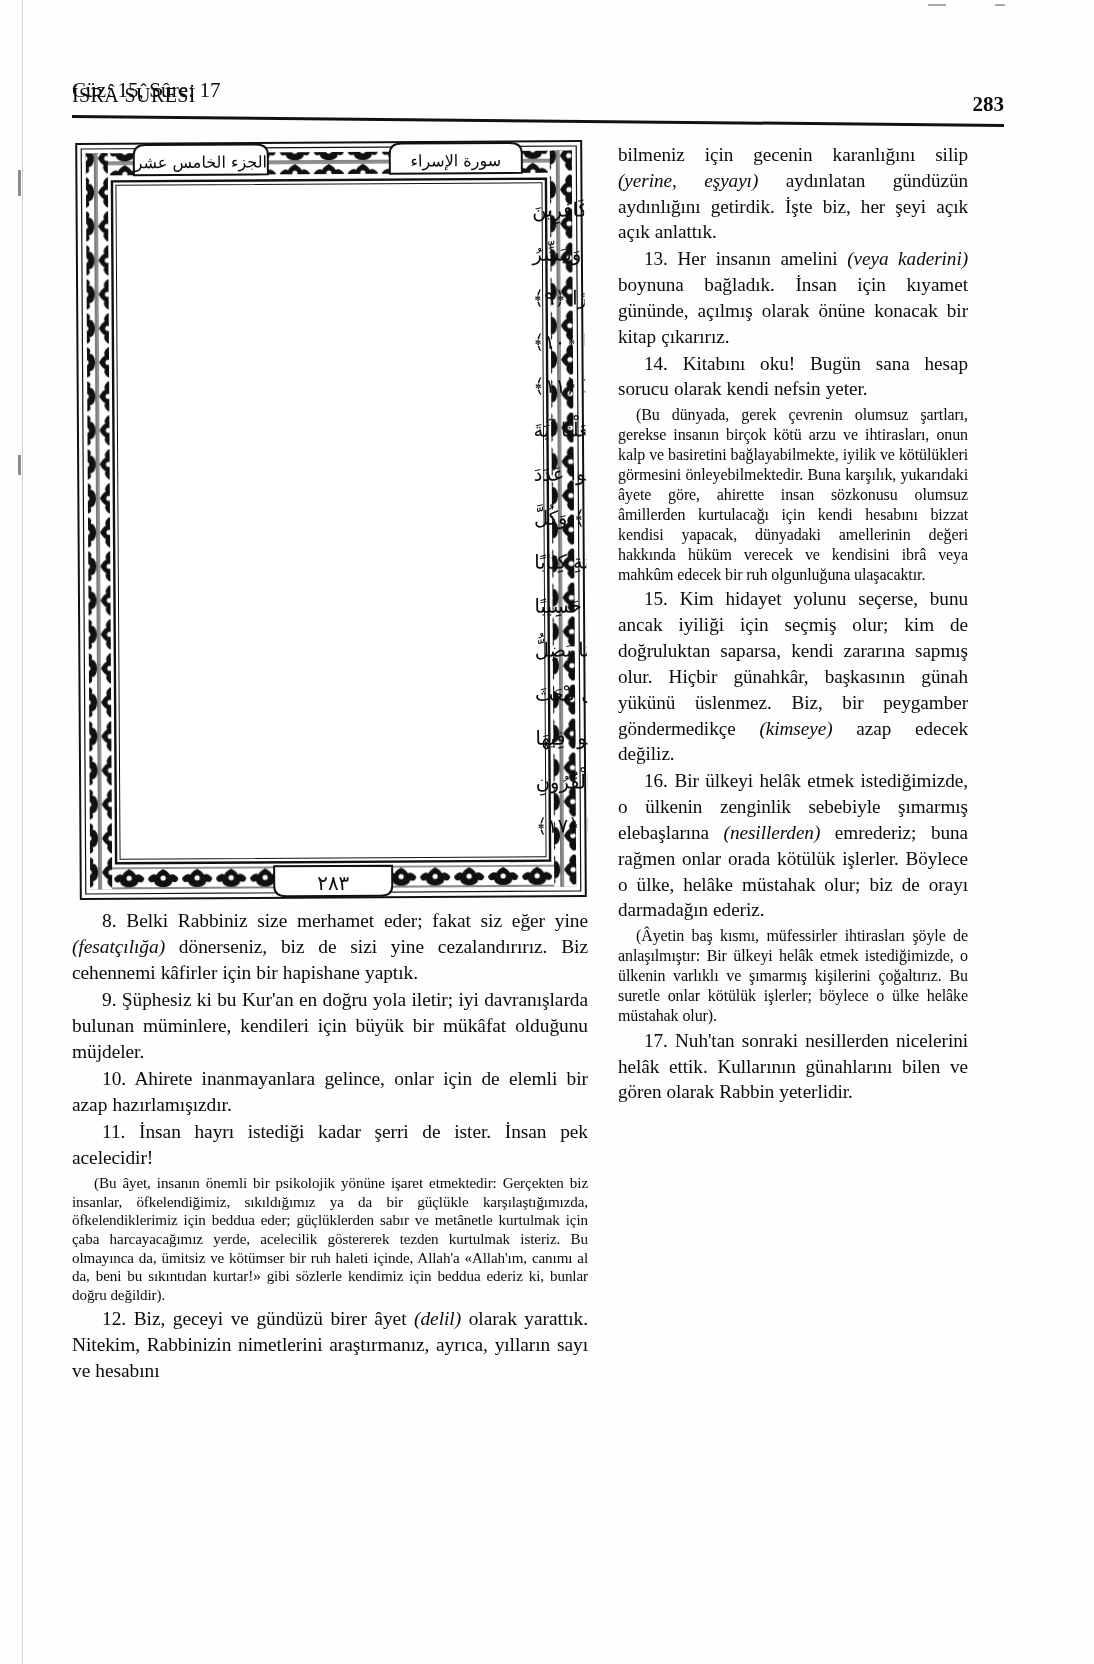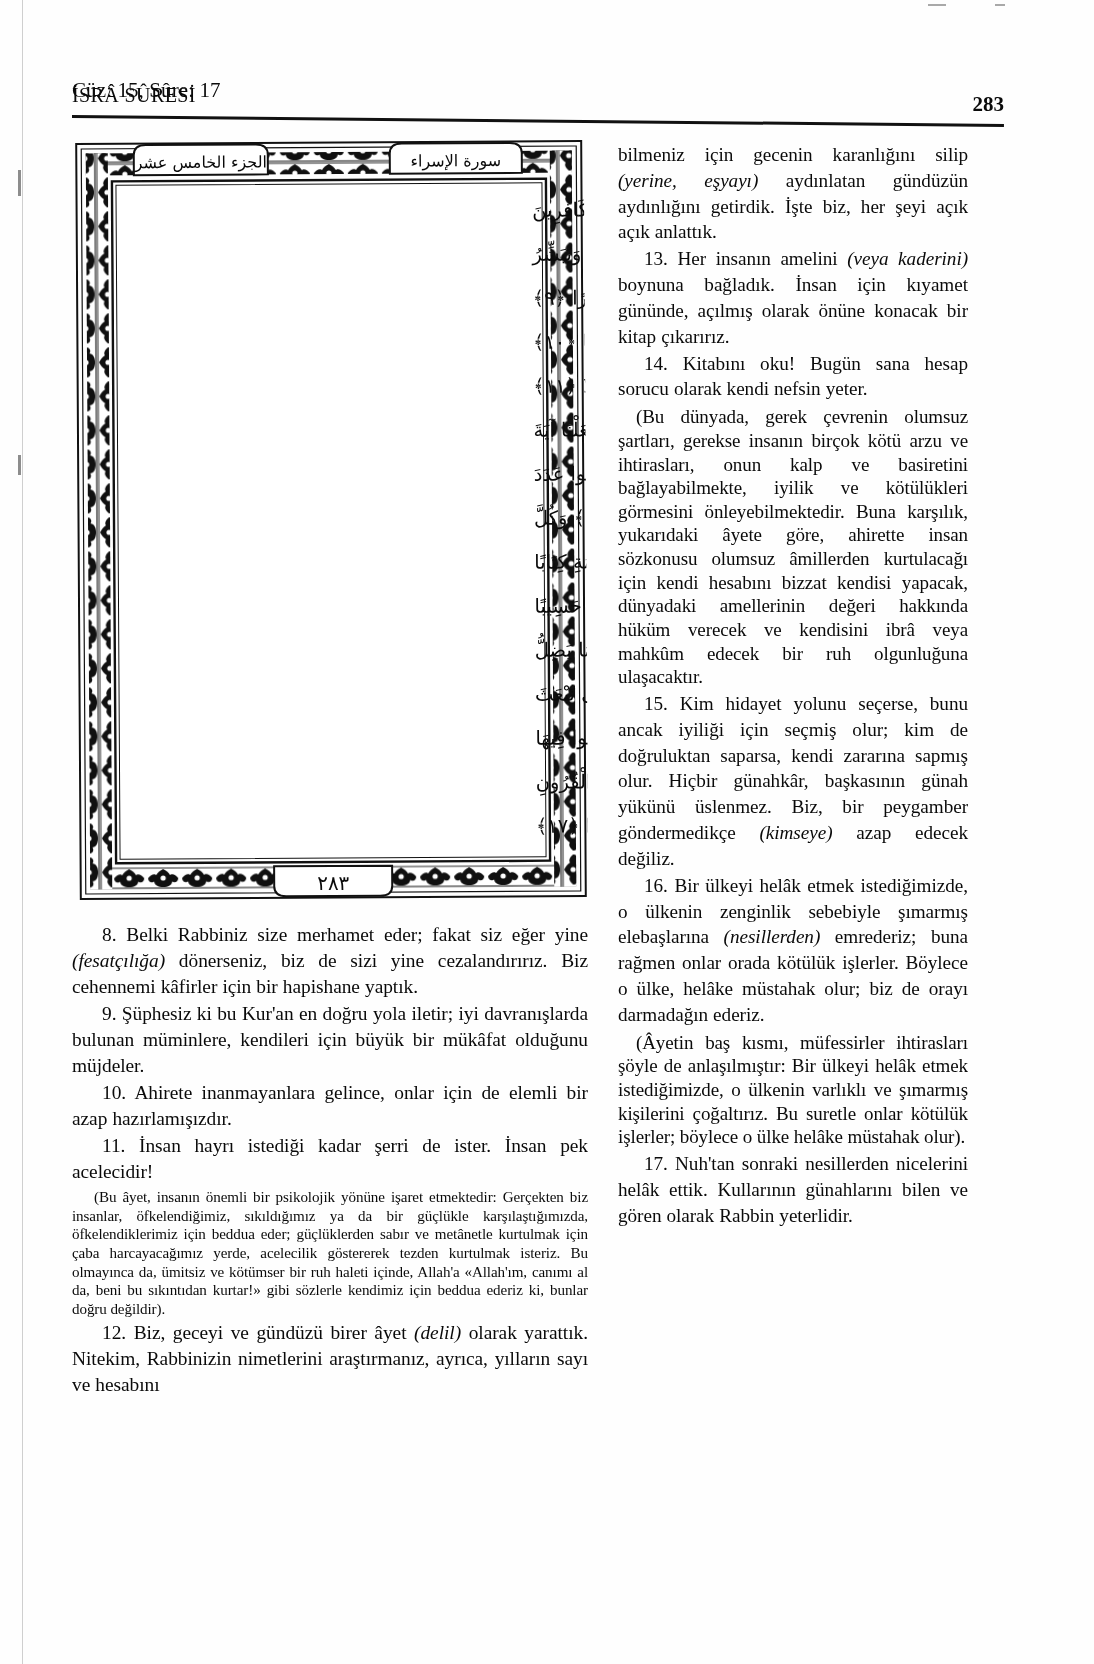--- a/index.html
+++ b/index.html
@@ -129,27 +129,27 @@
   }
   .tr-note {
     font-size: 15.1px;
     line-height: 1.235;
     text-align: justify;
     text-indent: 22px;
     margin: 3px 0 2px 0;
     letter-spacing: -0.1px;
   }
   .tr-note.rt {
-    font-size: 19px;
+    font-size: 16px;
     line-height: 1.245;
     text-indent: 18px;
   }
   i, .it { font-style: italic; }
 
-  #left-text { margin-top: 22px; }
+  #left-text { margin-top: 8px; }
   #right-text { margin-top: 2px; }
 </style>
 </head>
 <body>
 
 <div id="page">
 
   <div class="scan-edge-left"></div>
   <div class="scan-mark m1"></div>
   <div class="scan-mark m2"></div>

